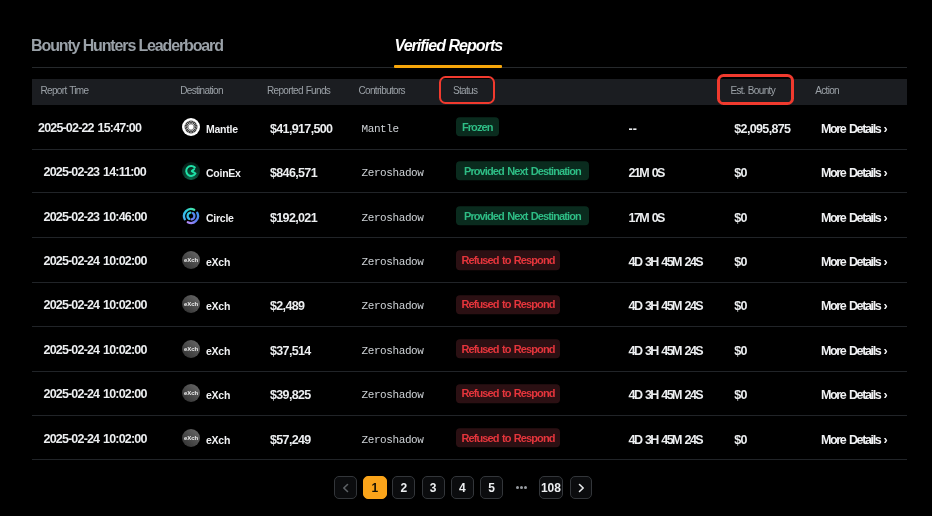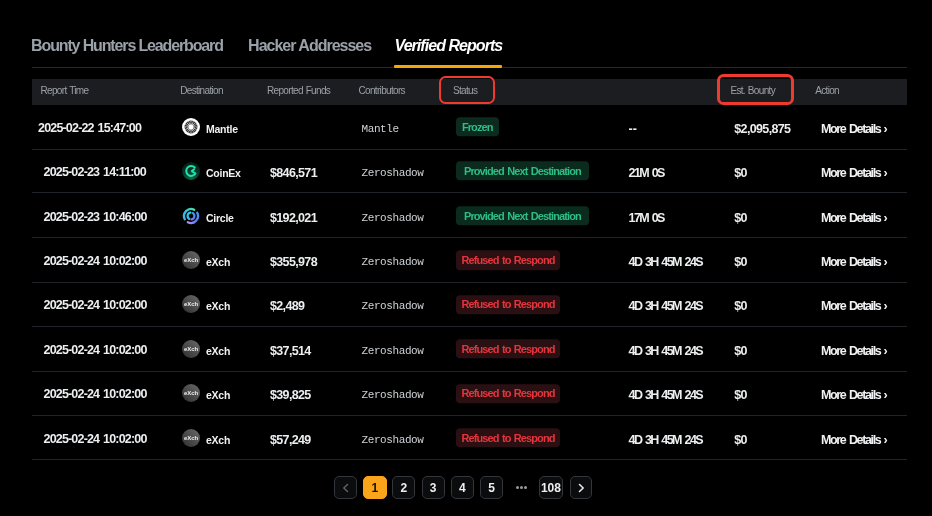--- a/index.html
+++ b/index.html
@@ -24,21 +24,20 @@
 .hcell { position:absolute; top:0; height:100%; display:flex; align-items:center;
   font-size:10px; color:#9ba1a7; letter-spacing:-0.67px; word-spacing:0.8px; white-space:nowrap; transform:translateY(-1.2px); }
 .pbtn { position:absolute; top:476px; height:23px; border:1px solid #33363a; border-radius:5px;
   background:#0b0c0e; display:flex; align-items:center; justify-content:center;
   font-size:12px; font-weight:bold; color:#eceef0; }
 </style></head>
 <body>
 <div id="page">
 
 <div class="tab" style="left:31.1px;">Bounty Hunters Leaderboard</div>
-<div class="tab" style="left:248.1px;letter-spacing:-1.0px;">Hacker Addresses</div>
 <div class="tab active" style="left:394.5px;letter-spacing:-0.95px;">Verified Reports</div>
 <div class="abs" style="left:32px;top:66.5px;width:874.6px;height:1px;background:#26292c;"></div>
 <div class="abs" style="left:393.9px;top:64.6px;width:107.8px;height:3px;background:#f7a60a;border-radius:1px;"></div>
 <div class="abs" style="left:32px;top:79px;width:874.6px;height:25.6px;background:#1b1d21;">
 <div class="hcell" style="left:8.5px;">Report Time</div>
 <div class="hcell" style="left:148.2px;">Destination</div>
 <div class="hcell" style="left:235.0px;">Reported Funds</div>
 <div class="hcell" style="left:326.5px;">Contributors</div>
 <div class="hcell" style="left:420.9px;">Status</div>
 <div class="hcell" style="left:698.4px;">Est. Bounty</div>
@@ -60,20 +59,21 @@
 <line x1="6.1" y1="3.1" x2="10.9" y2="13.9"></line>
             <line x1="10.9" y1="3.1" x2="6.1" y2="13.9"></line>
 <line x1="3.1" y1="6.1" x2="13.9" y2="10.9"></line>
             <line x1="3.1" y1="10.9" x2="13.9" y2="6.1"></line>
 </g>
 <circle cx="8.5" cy="8.5" r="4.3" fill="none" stroke="#3a3a3a" stroke-width="1" stroke-dasharray="1.2 1.2"></circle>
 <circle cx="8.5" cy="8.5" r="2.3" fill="#ffffff"></circle>
 </svg>
       </div>
 <div class="cell t-dest" style="left:174px;">Mantle</div>
+<div class="cell t-funds" style="left:238px;">$41,917,500</div>
 <div class="cell t-mono" style="left:329.5px;">Mantle</div>
 <div class="cell" style="left:424px;">
         <div class="badge green" style="width:42.5px;">Frozen</div>
       </div>
 <div class="cell t-nrt" style="left:596.5px;">
         <span style="letter-spacing:0;">--</span>
       </div>
 <div class="cell t-funds" style="left:702.3px;">$2,095,875</div>
 <div class="cell t-action" style="left:788.9px;">More Details <span style="font-weight:bold;margin-left:3px;letter-spacing:0;">›</span></div>
 </div>
@@ -142,21 +142,20 @@
             <linearGradient id="exg" x1="0" y1="1" x2="1" y2="0">
               <stop offset="0" stop-color="#2e2e2e"></stop>
               <stop offset="1" stop-color="#6a6a6a"></stop>
             </linearGradient>
           </defs>
 <circle cx="8.5" cy="8.5" r="8.5" fill="url(#exg)"></circle>
 <text x="8.5" y="10.6" text-anchor="middle" font-family="Liberation Sans, sans-serif" font-size="5.6" font-weight="bold" fill="#f2f2f2">eXch</text>
 </svg>
       </div>
 <div class="cell t-dest" style="left:174px;">eXch</div>
-<div class="cell t-funds" style="left:238px;">$355,978</div>
 <div class="cell t-mono" style="left:329.5px;">Zeroshadow</div>
 <div class="cell" style="left:424px;">
         <div class="badge red" style="width:104px;">Refused to Respond</div>
       </div>
 <div class="cell t-nrt" style="left:596.5px;">4D 3H 45M 24S</div>
 <div class="cell t-funds" style="left:702.3px;">$0</div>
 <div class="cell t-action" style="left:788.9px;">More Details <span style="font-weight:bold;margin-left:3px;letter-spacing:0;">›</span></div>
 </div>
 <div class="row" style="top:282.8px;">
 <div class="cell t-time" style="left:11.5px;">2025-02-24 10:02:00</div>

